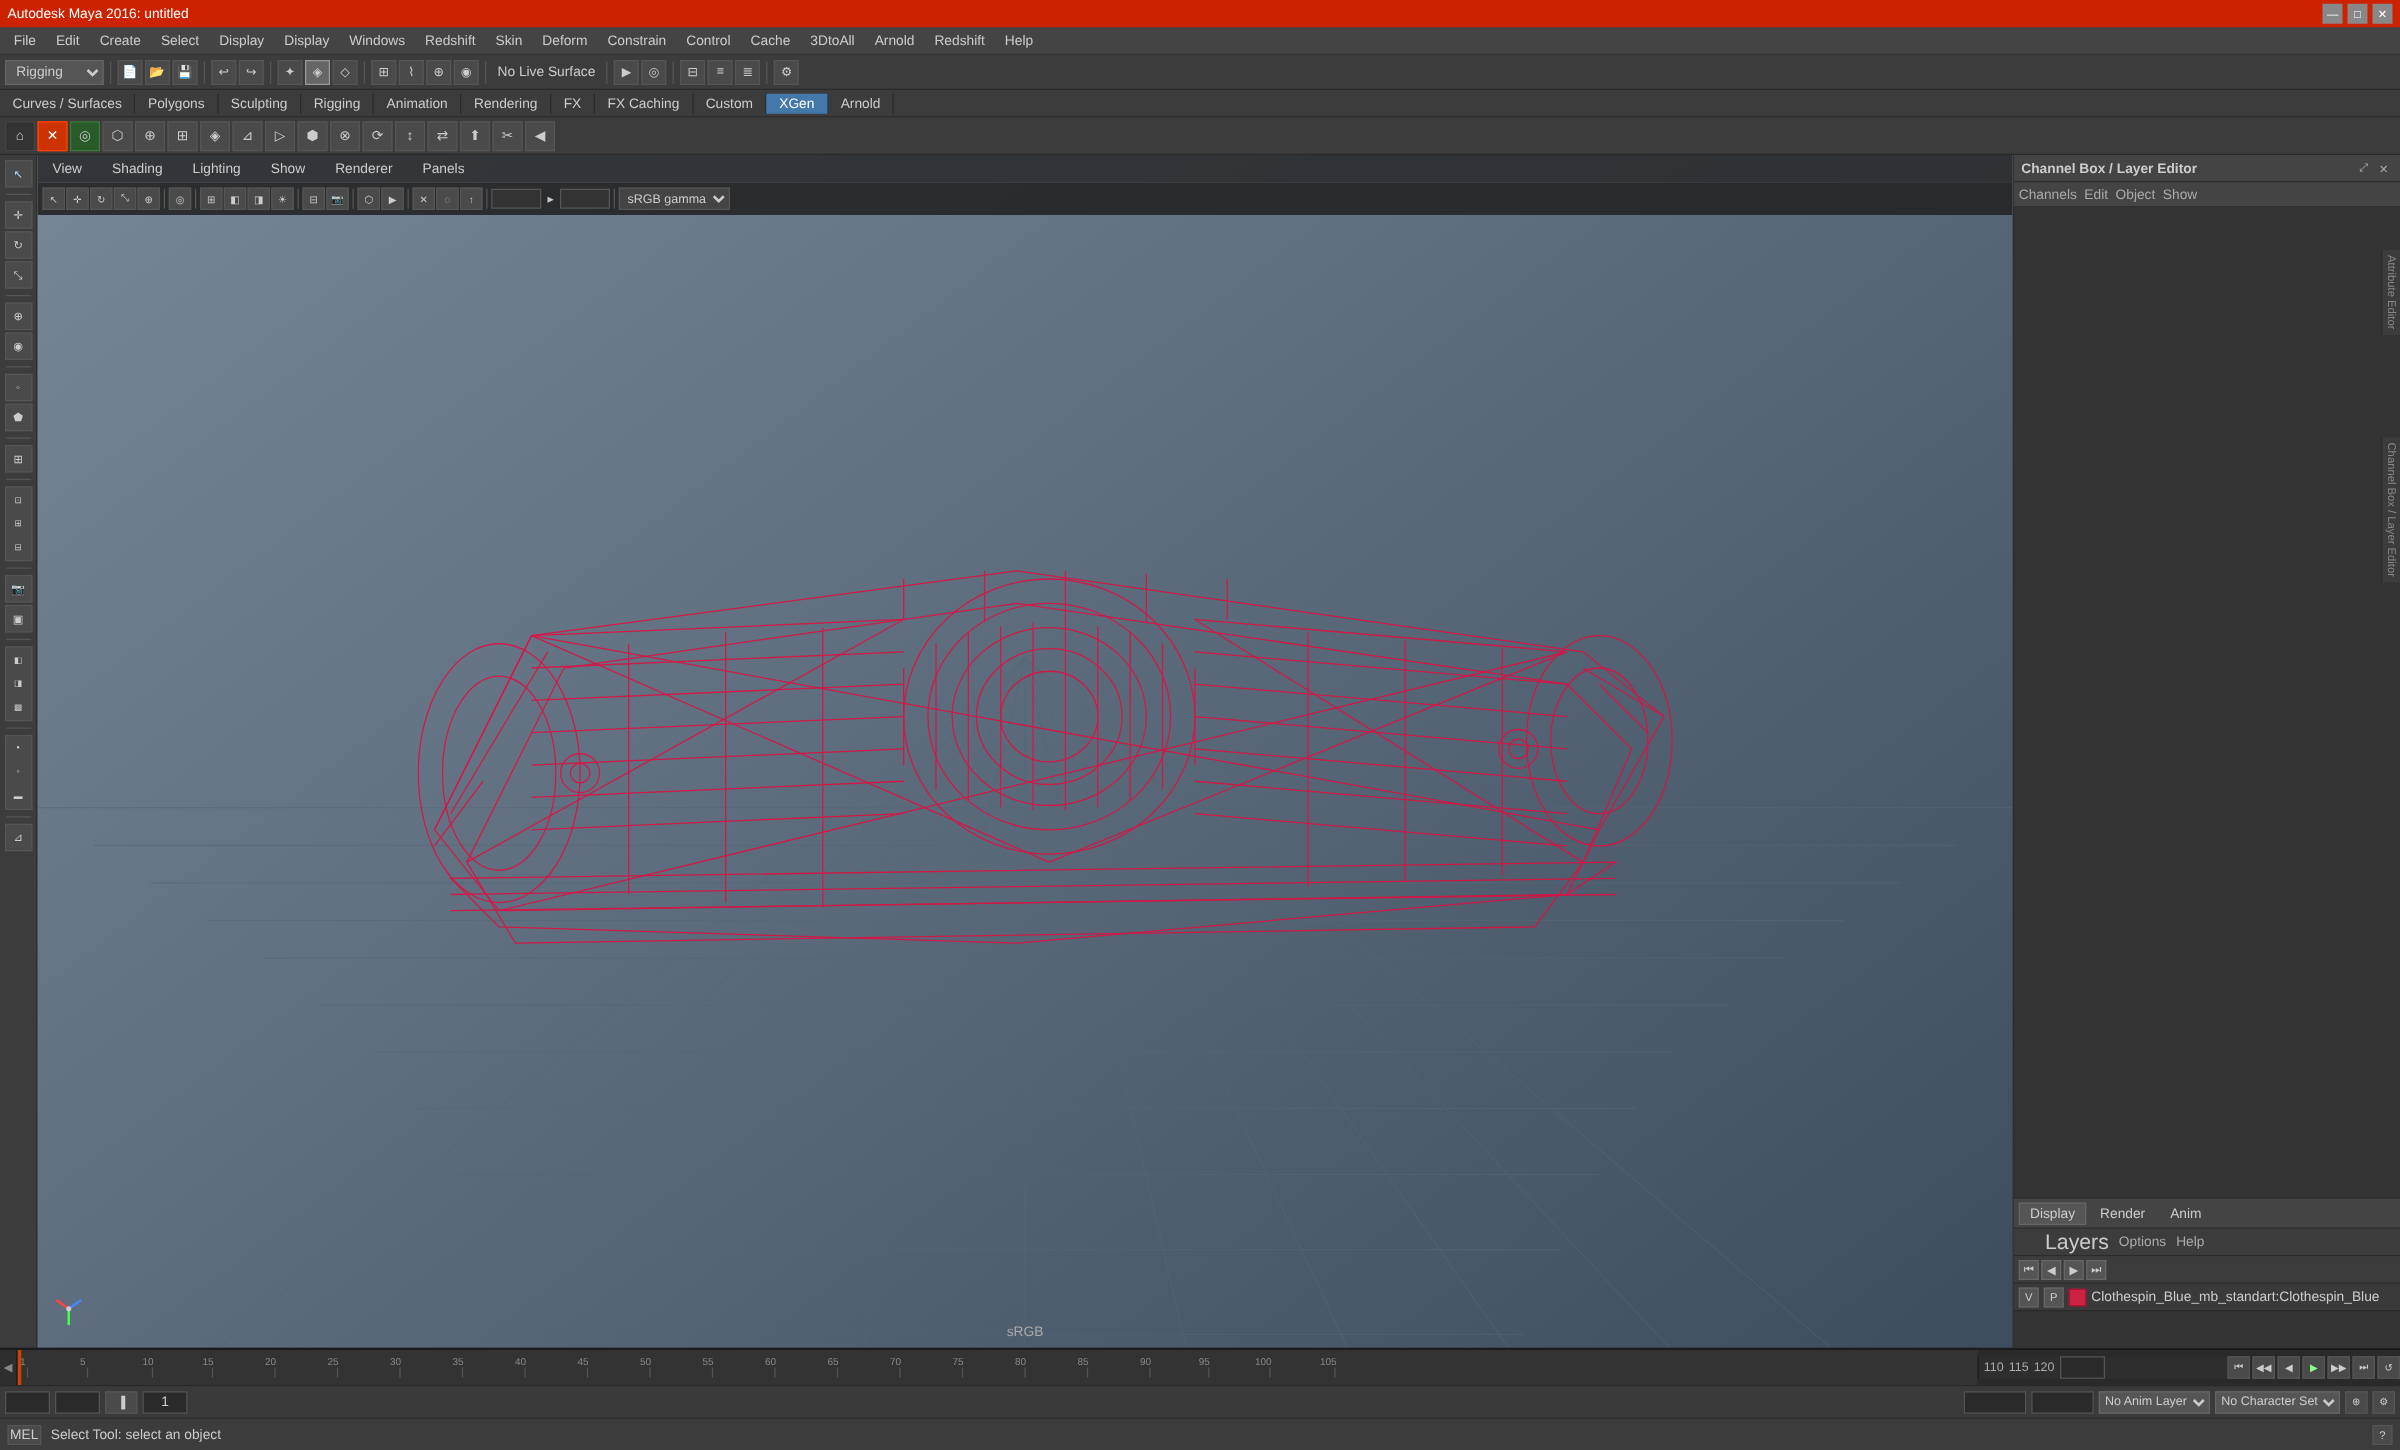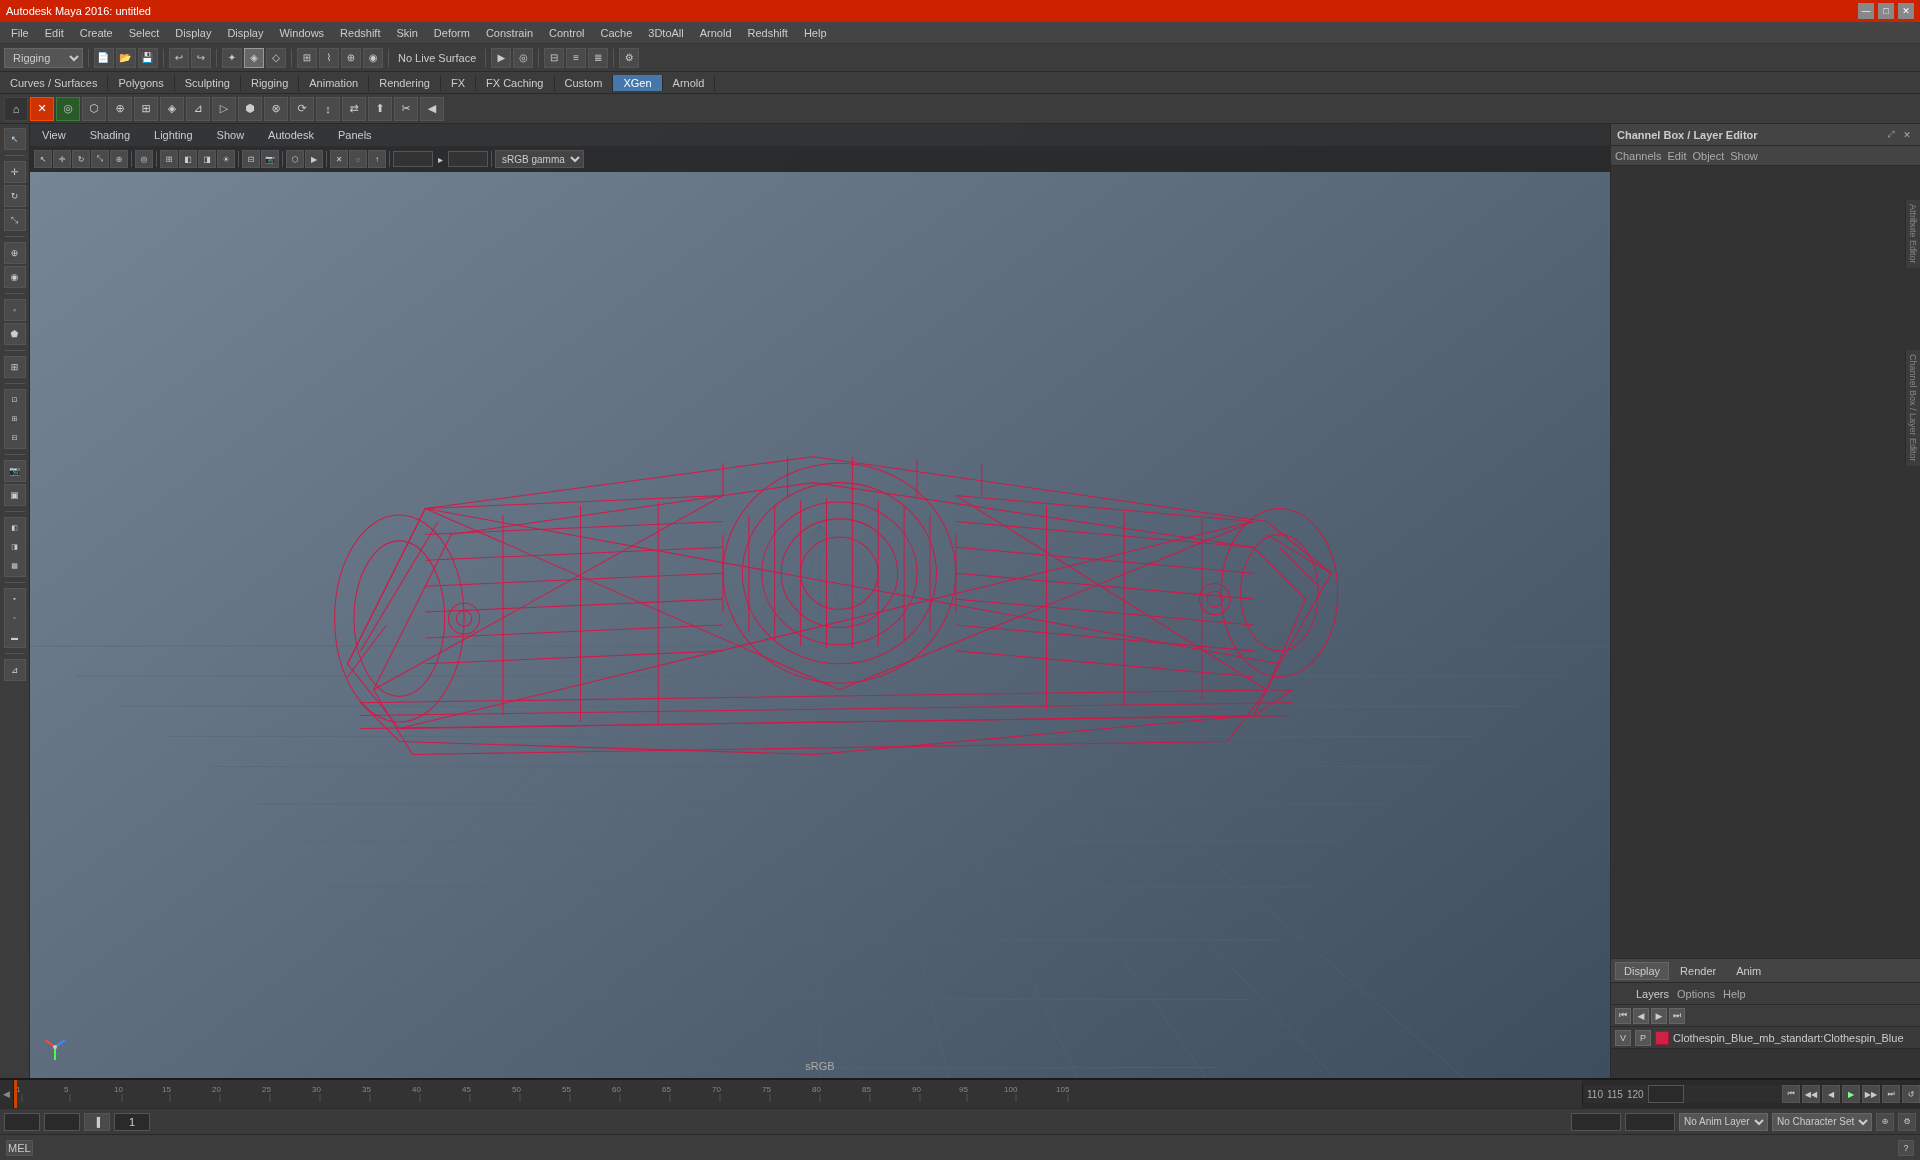--- a/index.html
+++ b/index.html
@@ -478,21 +478,21 @@
         <line x1="600" y1="222" x2="600" y2="252"></line>
         <line x1="650" y1="225" x2="650" y2="250"></line>
       </g>
     </svg>
 
     <div id="viewport-topbar">
       <div class="vp-menu">View</div>
       <div class="vp-menu">Shading</div>
       <div class="vp-menu">Lighting</div>
       <div class="vp-menu">Show</div>
-      <div class="vp-menu">Autodesk</div>
+      <div class="vp-menu">Renderer</div>
       <div class="vp-menu">Panels</div>
     </div>
 
     <div id="viewport-toolbar">
       <div class="vp-tb-btn">↖</div>
       <div class="vp-tb-btn">✛</div>
       <div class="vp-tb-btn">↻</div>
       <div class="vp-tb-btn">⤡</div>
       <div class="vp-tb-btn">⊕</div>
       <div class="vp-tb-sep"></div>
@@ -554,21 +554,21 @@
 
     <div id="channel-main" style="flex:1;"></div>
 
     <div id="layer-bottom">
       <div id="layer-tabs">
         <div class="layer-tab active">Display</div>
         <div class="layer-tab">Render</div>
         <div class="layer-tab">Anim</div>
       </div>
       <div id="layer-sub-tabs" style="height:22px;background:#3c3c3c;display:flex;align-items:center;padding:0 4px;gap:8px;border-bottom:1px solid #2a2a2a;">
-        <span style="font-size:11px;color:#ccc;cursor:pointer;padding-left:21px;">Layers</span>
+        <span style="font-size:17px;color:#ccc;cursor:pointer;padding-left:21px;">Layers</span>
         <span style="font-size:11px;color:#aaa;cursor:pointer;">Options</span>
         <span style="font-size:11px;color:#aaa;cursor:pointer;">Help</span>
       </div>
       <div id="layer-controls">
         <div style="display:flex;gap:2px;">
           <div class="layer-v-btn">⏮</div>
           <div class="layer-v-btn">◀</div>
           <div class="layer-v-btn">▶</div>
           <div class="layer-v-btn">⏭</div>
         </div>
@@ -683,16 +683,17 @@
     <select class="pb-dropdown">
       <option>No Character Set</option>
     </select>
     <div class="tp-btn">⊕</div>
     <div class="tp-btn">⚙</div>
   </div>
 </div>
 
 <div id="status-bar">
   <div class="lang-btn">MEL</div>
+  <span class="status-text">Select Tool: select an object</span>
   <div class="status-right">
     <div style="width:16px;height:16px;background:#4a4a4a;border:1px solid #555;display:flex;align-items:center;justify-content:center;font-size:9px;color:#ccc;cursor:pointer;">?</div>
   </div>
 </div>
 
 </body></html>

